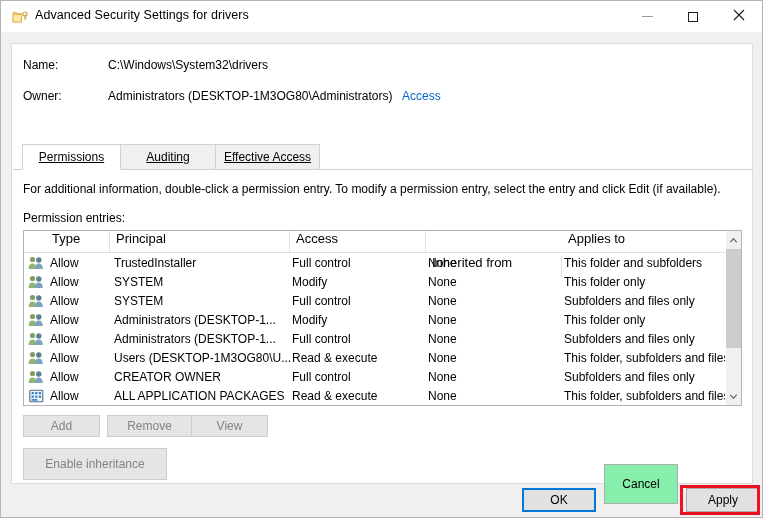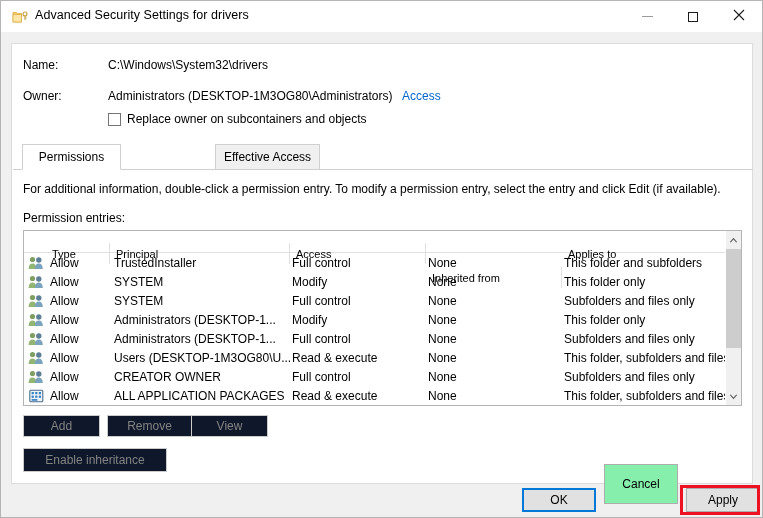--- a/index.html
+++ b/index.html
@@ -120,20 +120,21 @@
     display: flex;
     align-items: center;
     justify-content: center;
     font-size: 12px;
     color: #000000;
     background: #f0f0f0;
     border: 1px solid #d0d0d0;
     border-bottom: 1px solid #d0d0d0;
     cursor: default;
     white-space: nowrap;
+    text-decoration: underline;
   }
   .tab.active {
     background: #ffffff;
     border-bottom: 1px solid #ffffff;
     z-index: 3;
   }
   .tab-sep {
     position: absolute;
     left: 0; top: 25px;
     width: 740px; height: 1px;
@@ -166,24 +167,24 @@
   .lv-header {
     position: absolute;
     left: 0; top: 0;
     width: 100%; height: 22px;
     background: #ffffff;
     border-bottom: 1px solid #e0e0e0;
     box-sizing: border-box;
   }
   .lv-th {
     position: absolute;
-    top: 12px; height: 21px;
+    top: 0; height: 21px;
     display: flex;
-    align-items: center;
-    font-size: 11px;
+    align-items: flex-start;
+    font-size: 13px;
     color: #000000;
     box-sizing: border-box;
     border-right: 1px solid #e0e0e0;
     padding-left: 6px;
     white-space: nowrap;
     cursor: default;
   }
   .lv-body {
     position: absolute;
     left: 0; top: 22px;
@@ -252,27 +253,27 @@
     color: #000000;
     display: flex;
     align-items: center;
     justify-content: center;
     cursor: default;
     white-space: nowrap;
     font-family: "Liberation Sans", sans-serif;
   }
   .btn.disabled {
     color: #838383;
-    background: #0f172a;
+    background: #e5e5e5;
     border: 1px solid #cccccc;
   }
   .btn-add   { left: 11px;  top: 371px; width: 77px;  height: 22px; }
   .btn-rem   { left: 95px;  top: 371px; width: 85px;  height: 22px; }
   .btn-view  { left: 179px; top: 371px; width: 77px;  height: 22px; }
-  .btn-inh   { left: 11px;  top: 404px; width: 144px; height: 24px; }
+  .btn-inh   { left: 11px;  top: 404px; width: 144px; height: 32px; }
   
   .btn-ok {
     position: absolute;
     left: 521px; top: 487px;
     width: 74px; height: 24px;
     background: #e1e1e1;
     border: 2px solid #0078d7;
     box-sizing: border-box;
     display: flex; align-items: center; justify-content: center;
     font-size: 12px; color: #000; cursor: default;
@@ -340,29 +341,28 @@
 
   <div class="panel">
 
     <span class="lbl row-name-label">Name:</span>
     <span class="lbl row-name-value">C:\Windows\System32\drivers</span>
 
     <span class="lbl row-owner-label">Owner:</span>
     <span class="lbl row-owner-value">Administrators (DESKTOP-1M3OG80\Administrators)</span>
     <span class="change-link">Access</span>
 
-    <label class="chk-wrap">
-      <span class="chk-box"></span>
-      <span class="chk-label">Replace owner on subcontainers and objects</span>
-    </label>
 
     <div class="tabstrip">
       <div class="tab-sep"></div>
       <div class="tab active" style="left:9px; width:99px;">
         <span>Permissions</span>
+      </div>
+      <div class="tab" style="left:107px; width:96px;">
+        <span>Auditing</span>
       </div>
       <div class="tab" style="left:202px; width:105px;">
         <span>Effective Access</span>
       </div>
     </div>
 
     <div class="desc">For additional information, double-click a permission entry. To modify a permission entry, select the entry and click Edit (if available).</div>
     <div class="entries-label">Permission entries:</div>
 
     <div class="listview">

